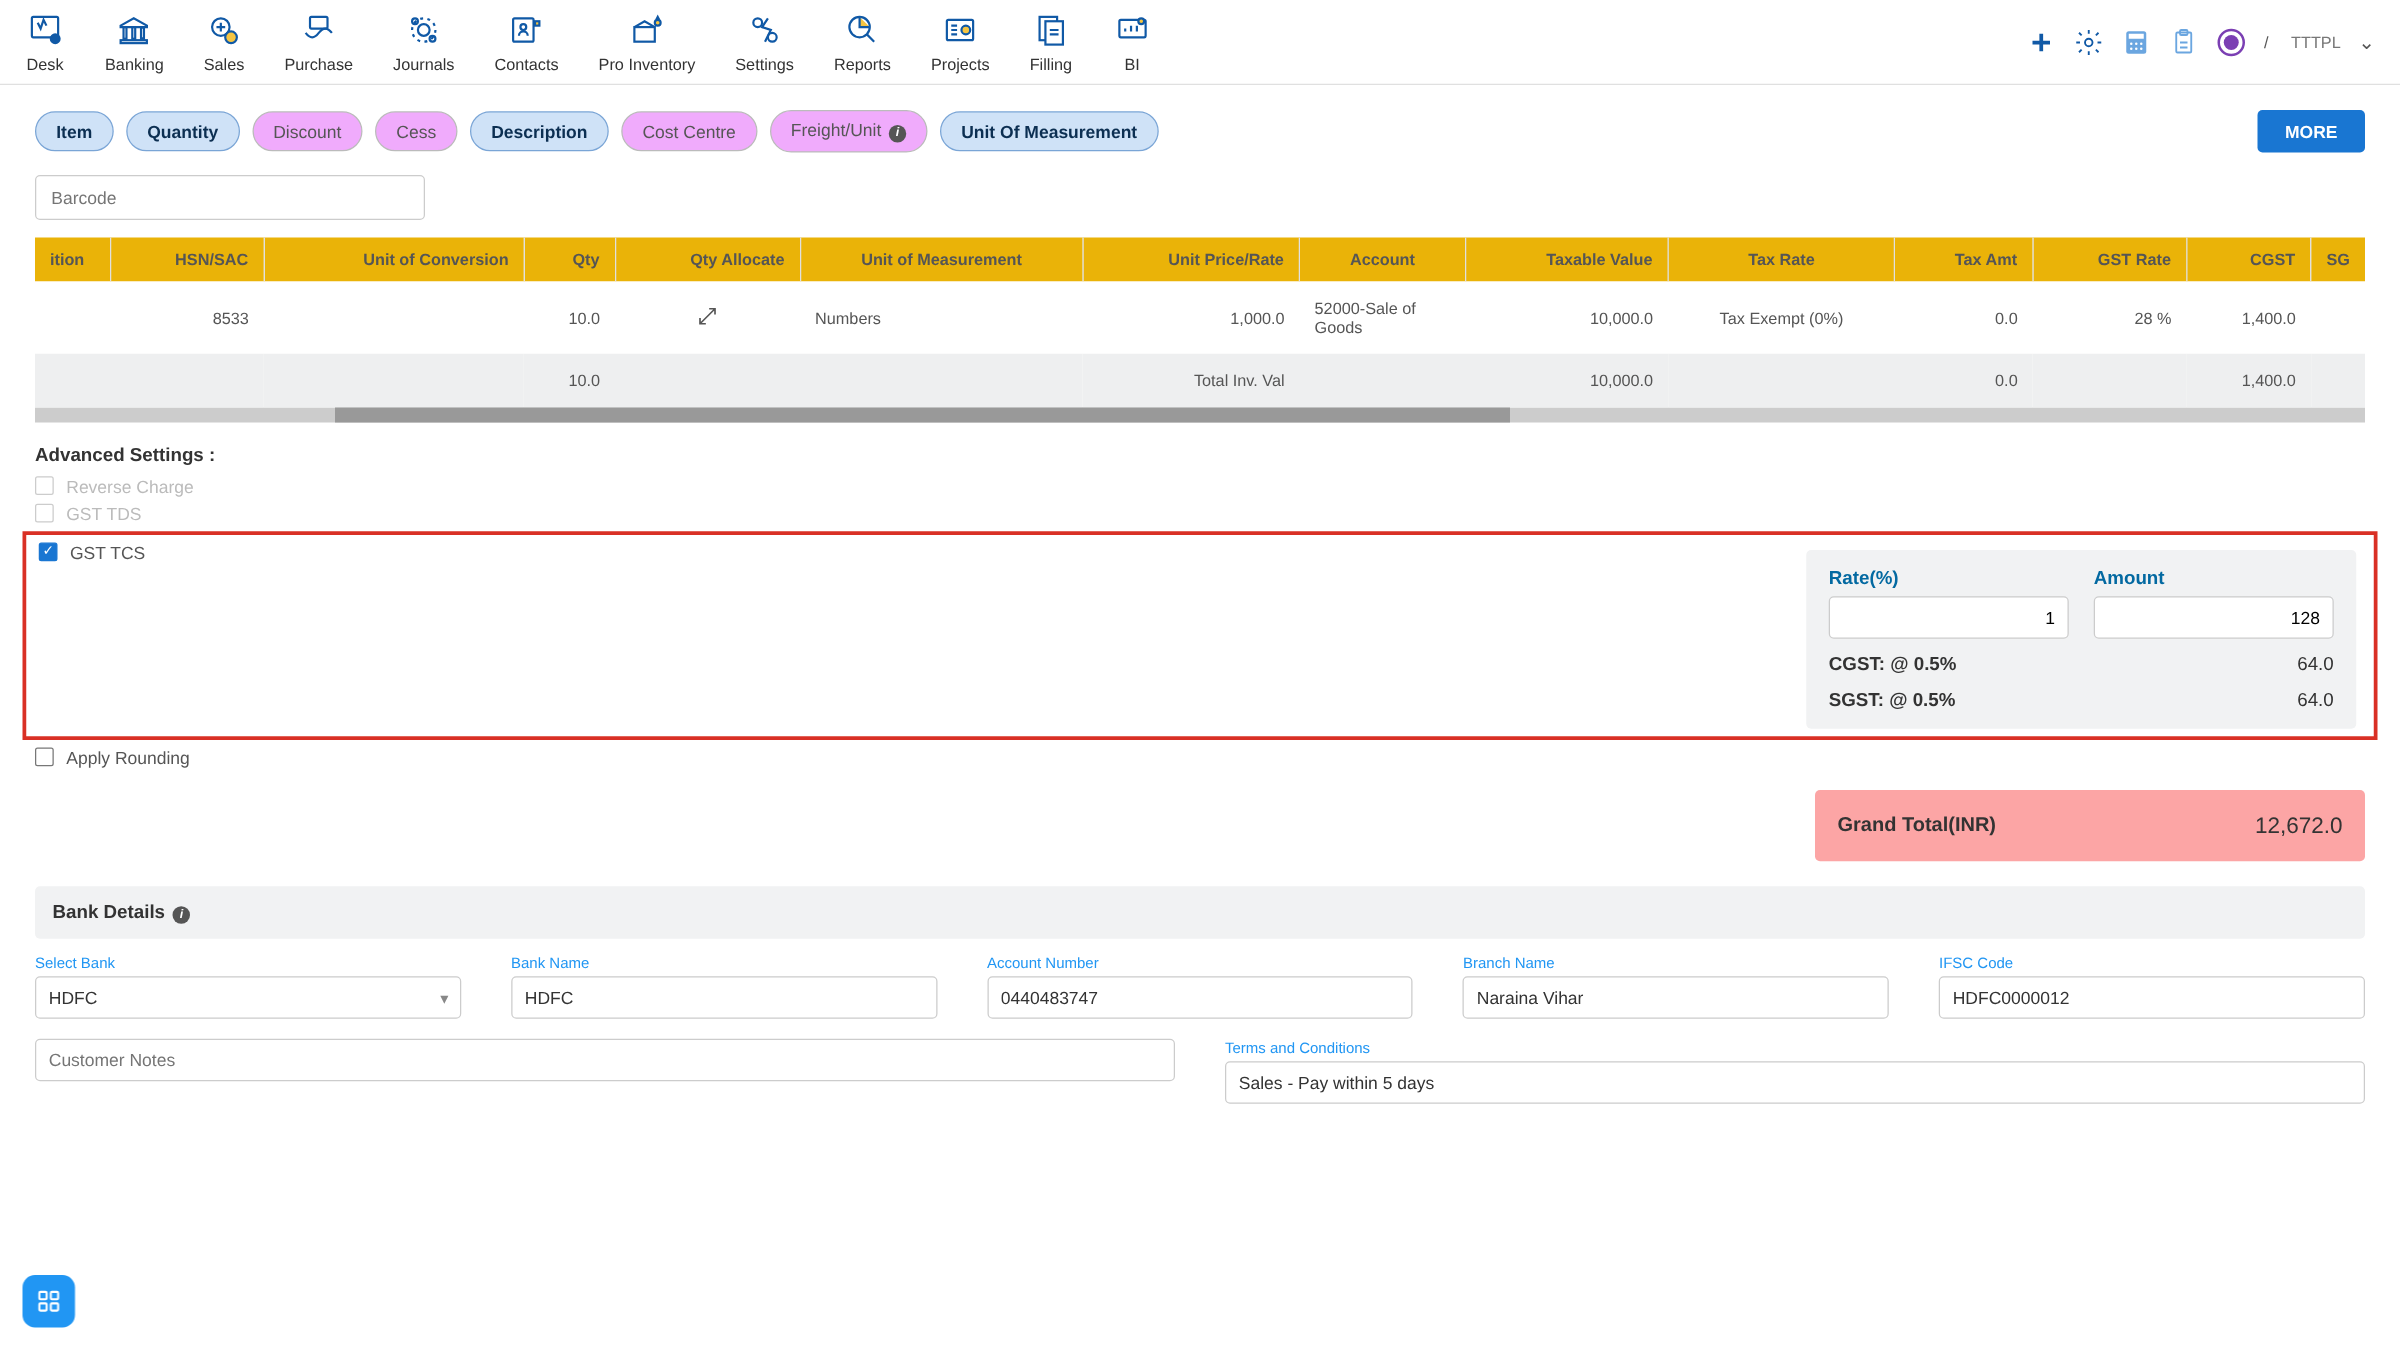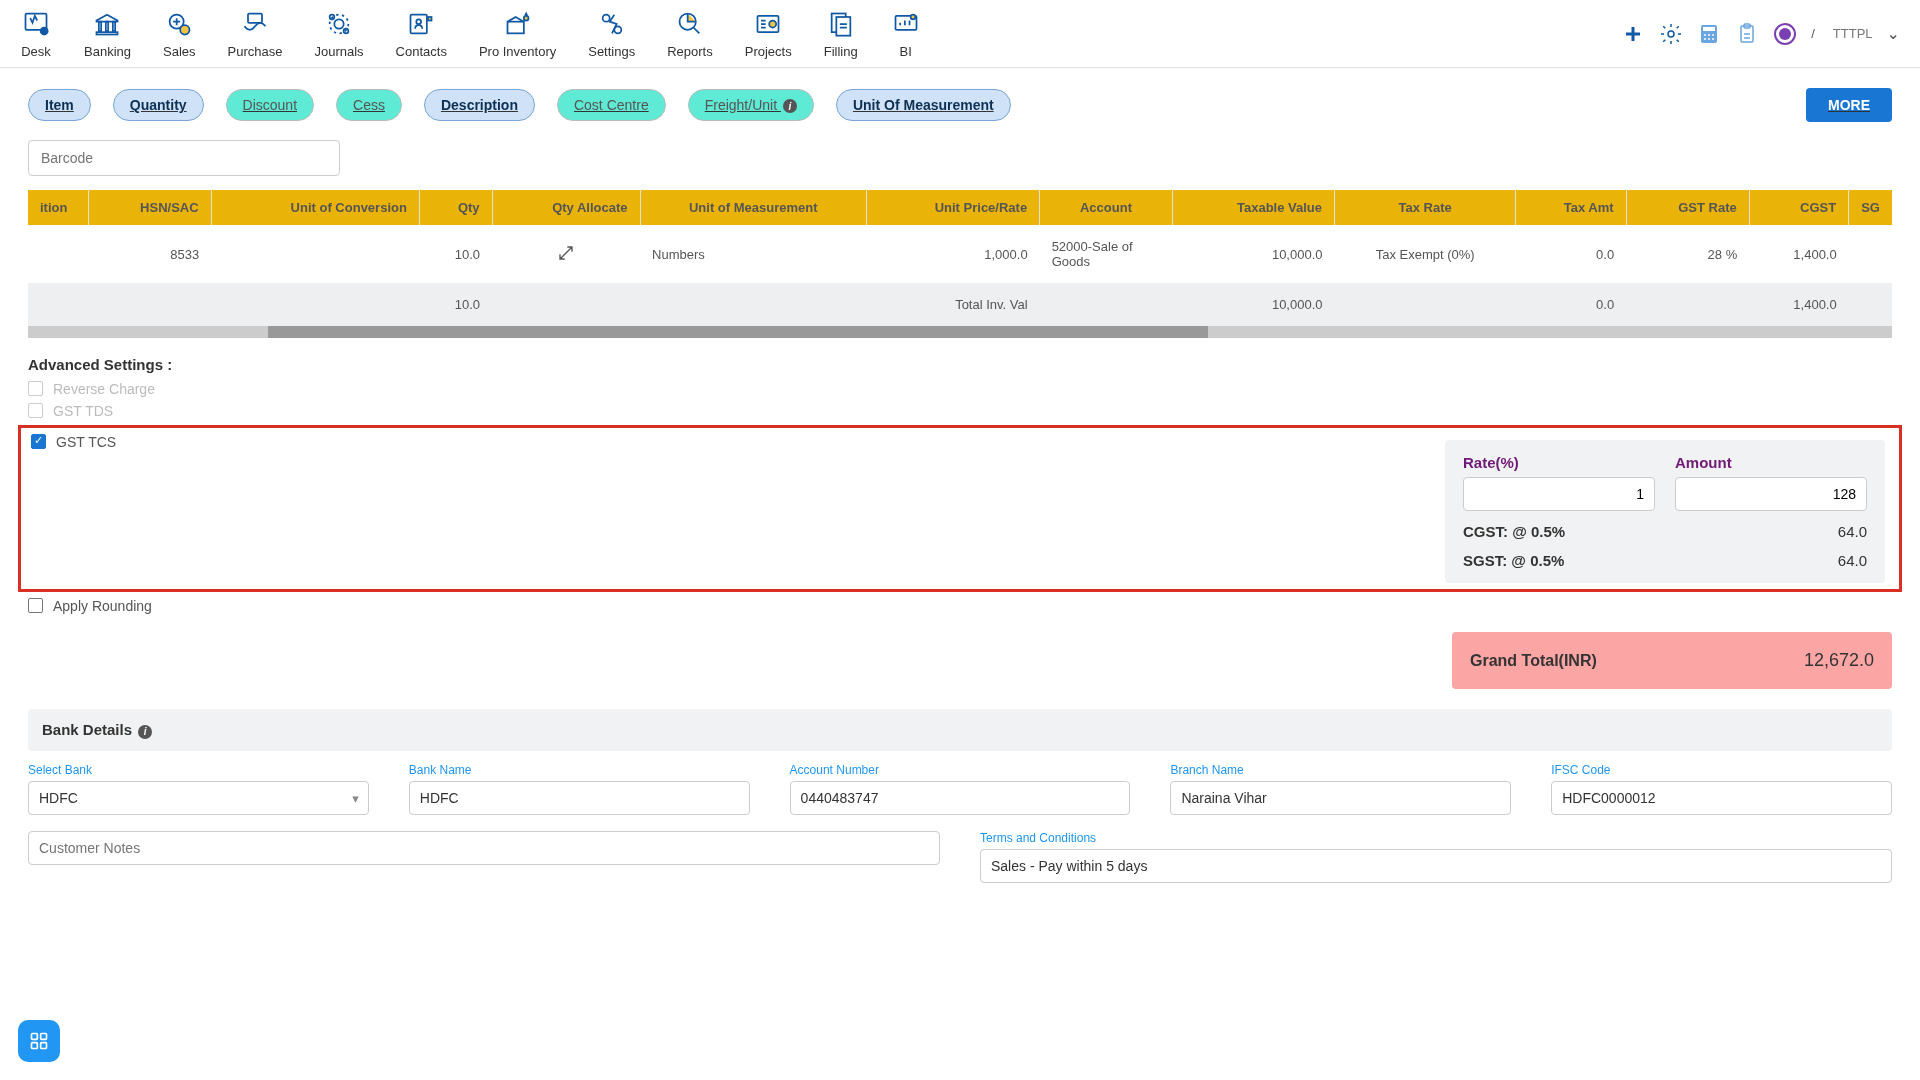--- a/index.html
+++ b/index.html
@@ -10,22 +10,22 @@
 .nav-item { display: flex; flex-direction: column; align-items: center; cursor: pointer; }
 .nav-icon { width: 32px; height: 32px; display: flex; align-items: center; justify-content: center; }
 .nav-icon svg { width: 28px; height: 28px; }
 .nav-label { font-size: 13px; color: #333; margin-top: 4px; }
 .nav-right { margin-left: auto; display: flex; align-items: center; gap: 14px; }
 .nav-right-icon { width: 24px; height: 24px; display: flex; align-items: center; justify-content: center; cursor: pointer; }
 .company-name { color: #777; font-size: 13px; margin-left: 4px; }
 .dropdown-arrow { color: #555; font-size: 16px; cursor: pointer; }
 
 .content { padding: 20px 28px; }
-.pills-row { display: flex; align-items: center; gap: 22px; margin-bottom: 18px; text-decoration: underline; }
-.pill { padding: 7px 16px; border-radius: 18px; font-size: 14px; cursor: pointer; border: 1px solid #bbb; color: #555; background: #5eead4; }
+.pills-row { display: flex; align-items: center; gap: 10px; margin-bottom: 18px; }
+.pill { padding: 7px 16px; border-radius: 18px; font-size: 14px; cursor: pointer; border: 1px solid #bbb; color: #555; background: #f0abfc; }
 .pill.active { background: #cfe2f7; border: 1px solid #7aa5d6; color: #0c2f52; font-weight: 600; }
 .more-btn { margin-left: auto; background: #1976d2; color: #fff; border: none; padding: 9px 22px; border-radius: 4px; font-weight: 600; font-size: 14px; cursor: pointer; }
 
 .barcode-input { width: 312px; padding: 9px 12px; border: 1px solid #ccc; border-radius: 4px; font-size: 14px; margin-bottom: 14px; }
 
 .data-table { width: 100%; border-collapse: collapse; position: relative; }
 .data-table th { background: #eab308; padding: 10px 12px; font-weight: 600; color: #555; font-size: 13px; text-align: right; border-left: 1px solid #e0e0e0; }
 .data-table th:first-child { text-align: left; border-left: none; }
 .data-table th:nth-child(6), .data-table th:nth-child(8) { text-align: center; }
 .data-table td { padding: 14px 12px; font-size: 13px; text-align: right; color: #555; }
@@ -44,21 +44,21 @@
 .check.checked::after { content: "✓"; color: #fff; position: absolute; font-size: 11px; top: -1px; left: 2px; }
 .check-label { font-size: 14px; color: #555; }
 .check-label.disabled { color: #bbb; }
 
 .gst-tcs-box { border: 3.5px solid #d93025; padding: 6px 10px 6px 0; margin: 4px -10px 6px -10px; }
 .gst-tcs-box .check-row { margin-left: 10px; }
 
 .tcs-panel { background: #f1f2f3; margin-left: auto; width: 440px; padding: 14px 18px; border-radius: 4px; margin-top: 6px; margin-right: 4px; }
 .tcs-panel-row { display: flex; gap: 20px; margin-bottom: 10px; }
 .tcs-col { flex: 1; }
-.tcs-label { font-weight: 700; font-size: 15px; color: #701a75; margin-bottom: 6px; display: block; }
+.tcs-label { font-weight: 700; font-size: 15px; color: #0369a1; margin-bottom: 6px; display: block; }
 .tcs-input { width: 100%; padding: 8px 10px; border: 1px solid #ccc; border-radius: 4px; text-align: right; font-size: 14px; }
 .tcs-split-row { display: flex; justify-content: space-between; font-size: 15px; margin-top: 12px; }
 .tcs-split-label { font-weight: 700; color: #333; }
 .tcs-split-val { font-weight: 400; color: #333; }
 
 .grand-total { background: #fca5a5; margin-left: auto; width: 440px; padding: 18px; border-radius: 4px; margin-top: 18px; display: flex; justify-content: space-between; align-items: center; }
 .grand-total-label { font-weight: 700; font-size: 16px; color: #333; }
 .grand-total-val { font-weight: 400; font-size: 18px; color: #333; }
 
 .bank-details { margin-top: 20px; }

